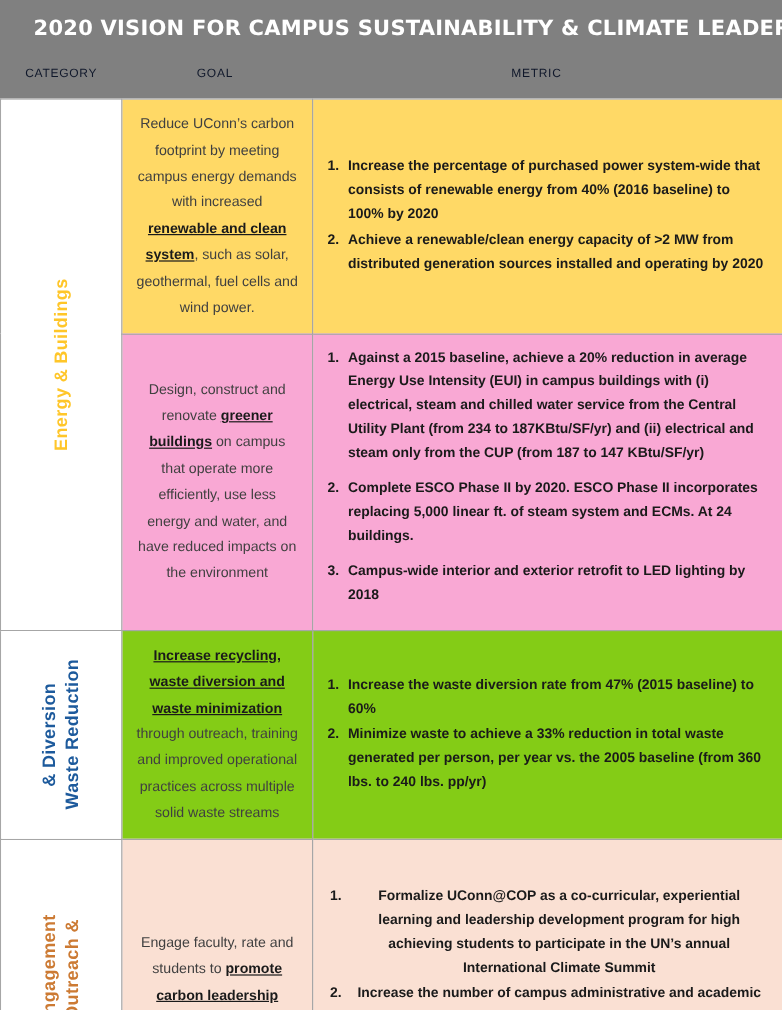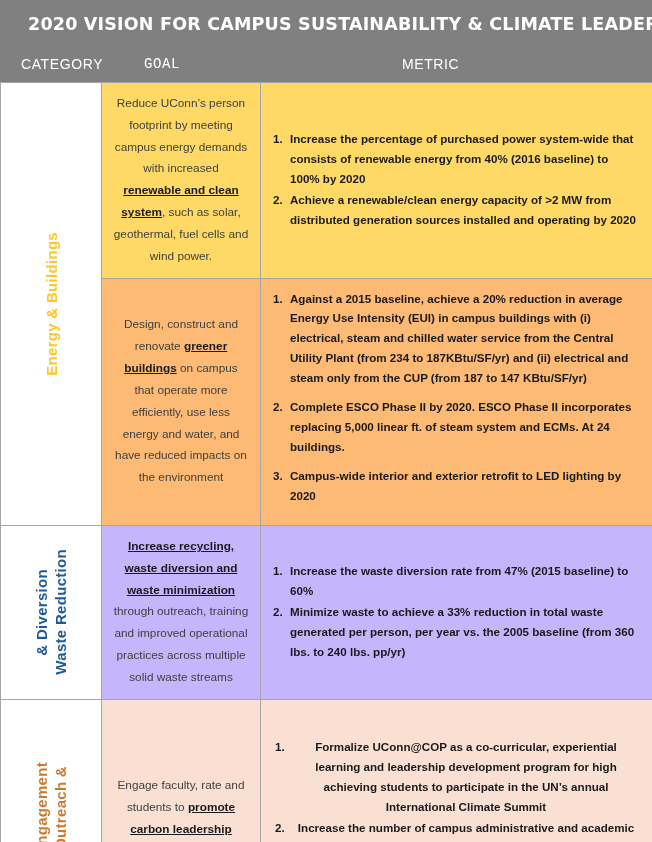--- a/index.html
+++ b/index.html
@@ -40,28 +40,28 @@
     font-weight: bold;
     letter-spacing: 0.2px;
     color: #ffffff;
     text-transform: uppercase;
     font-family: "DejaVu Sans", sans-serif;
     white-space: nowrap;
   }
   .col-head {
     position: absolute;
     top: 56px;
-    font-size: 14px;
-    color: #ffffff;
+    font-size: 10px;
+    color: #0f172a;
     letter-spacing: 0.6px;
     font-family: "Liberation Sans", sans-serif;
   }
   .col-head.category { left: 21px; }
-  .col-head.goal     { left: 144px; font-family: Liberation Mono, monospace; }
-  .col-head.metric   { left: 402px; }
+  .col-head.goal     { left: 164px; }
+  .col-head.metric   { left: 426px; }
 
   
   .table {
     position: absolute;
     left: 0;
     top: 82px;
     width: 652px;
     height: 760px;
     border-collapse: collapse;
     table-layout: fixed;
@@ -146,23 +146,23 @@
     top: 0;
   }
   .metric-list.spaced li { margin-bottom: 9px; }
   .metric-list.wide li { padding-left: 20px; text-align: center; }
   .metric-list.wide li::before { left: 2px; }
 
   
   .row-energy-a .goal-cell,
   .row-energy-a .metric-cell { background: #ffd966; }
   .row-energy-b .goal-cell,
-  .row-energy-b .metric-cell { background: #fdba74; }
+  .row-energy-b .metric-cell { background: #f9a8d4; }
   .row-waste .goal-cell,
-  .row-waste .metric-cell { background: #c4b5fd; }
+  .row-waste .metric-cell { background: #84cc16; }
   .row-outreach .goal-cell,
   .row-outreach .metric-cell { background: #fae0d3; }
 
   .cat-energy   span { color: #ffc629; }
   .cat-waste    span { color: #1d5a9c; }
   .cat-outreach span { color: #cc7a33; }
 </style>
 </head>
 <body>
 
@@ -178,42 +178,42 @@
   <table class="table">
     <tbody>
 
       <tr class="row-energy-a" style="height:166px;">
         <td class="cat-cell cat-energy" rowspan="2">
           <div class="vlabel">
             <span>Energy &amp; Buildings</span>
           </div>
         </td>
         <td class="goal-cell">
-          <div class="goal-text"><span>Reduce UConn’s person footprint by meeting campus energy demands with increased </span><b>renewable and clean system</b><span>, such as solar, geothermal, fuel cells and wind power.</span></div>
+          <div class="goal-text"><span>Reduce UConn’s carbon footprint by meeting campus energy demands with increased </span><b>renewable and clean system</b><span>, such as solar, geothermal, fuel cells and wind power.</span></div>
         </td>
         <td class="metric-cell">
           <div class="metric-list">
             <ol>
               <li>Increase the percentage of purchased power system-wide that consists of renewable energy from 40% (2016 baseline) to 100% by 2020</li>
               <li>Achieve a renewable/clean energy capacity of &gt;2 MW from distributed generation sources installed and operating by 2020</li>
             </ol>
           </div>
         </td>
       </tr>
 
       <tr class="row-energy-b" style="height:207px;">
         <td class="goal-cell">
           <div class="goal-text"><span>Design, construct and renovate </span><b>greener buildings</b><span> on campus that operate more efficiently, use less energy and water, and have reduced impacts on the environment</span></div>
         </td>
         <td class="metric-cell">
           <div class="metric-list spaced">
             <ol>
               <li>Against a 2015 baseline, achieve a 20% reduction in average Energy Use Intensity (EUI) in campus buildings with (i) electrical, steam and chilled water service from the Central Utility Plant (from 234 to 187KBtu/SF/yr) and (ii) electrical and steam only from the CUP (from 187 to 147 KBtu/SF/yr)</li>
               <li>Complete ESCO Phase II by 2020. ESCO Phase II incorporates replacing 5,000 linear ft. of steam system and ECMs. At 24 buildings.</li>
-              <li>Campus-wide interior and exterior retrofit to LED lighting by 2020</li>
+              <li>Campus-wide interior and exterior retrofit to LED lighting by 2018</li>
             </ol>
           </div>
         </td>
       </tr>
 
       <tr class="row-waste" style="height:169px;">
         <td class="cat-cell cat-waste">
           <div class="vlabel">
             <span>Waste Reduction</span>
             <span>&amp; Diversion</span>

